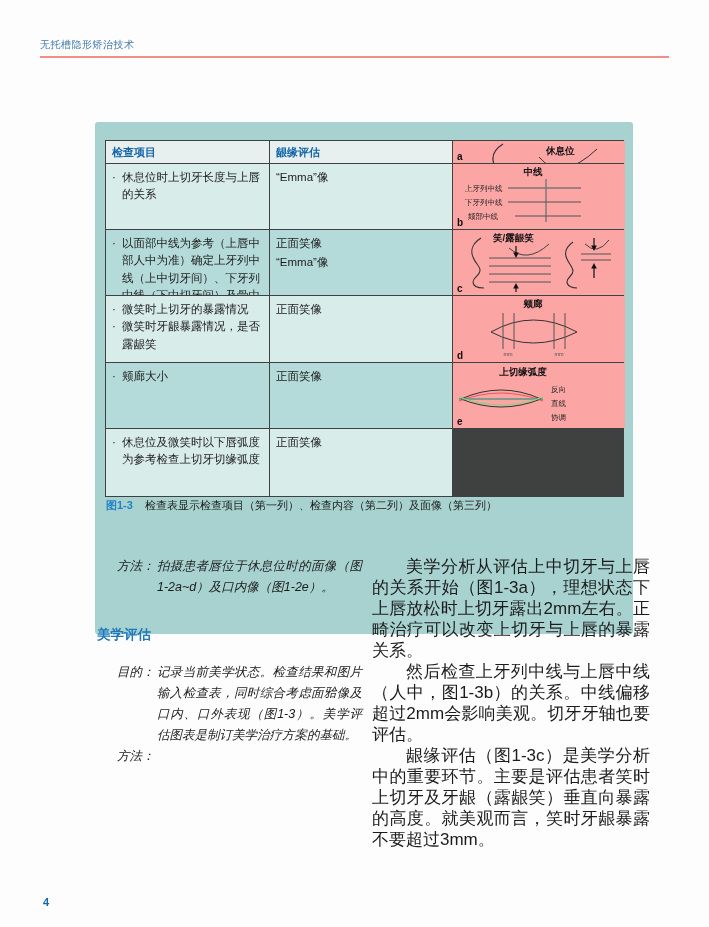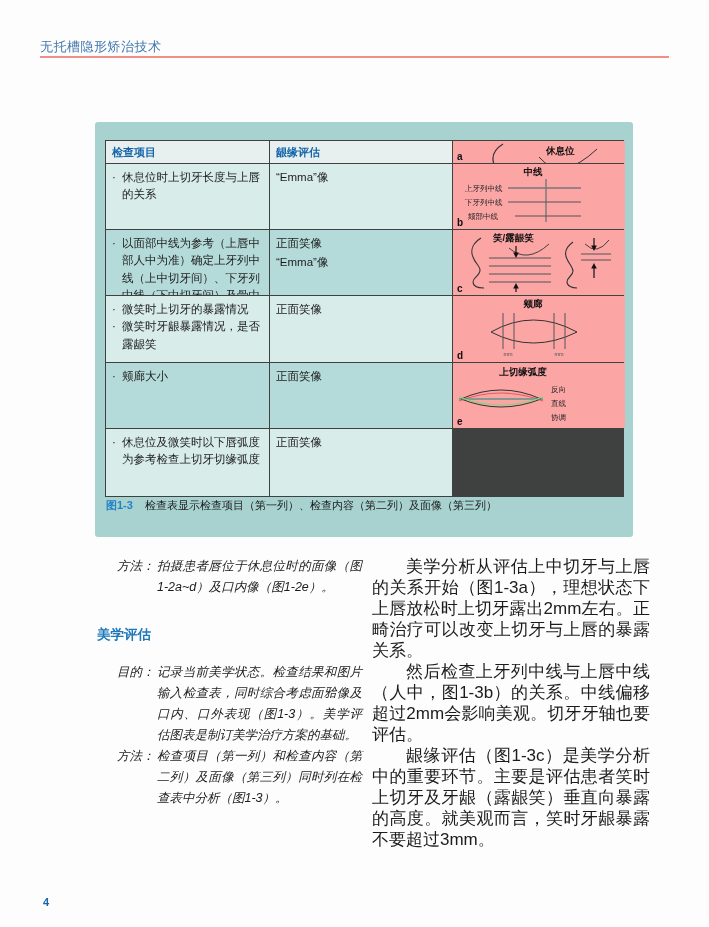--- a/index.html
+++ b/index.html
@@ -1,24 +1,24 @@
 <!DOCTYPE html>
 <html><head>
 <meta charset="utf-8">
 <style>
   html,body{margin:0;padding:0;background:#ffffff;}
   .page{position:relative;width:709px;height:927px;background:#fdfdfd;overflow:hidden;
         font-family:"Liberation Sans","DejaVu Sans",sans-serif;color:#1c1c1c;}
 
   
-  .running-head{position:absolute;left:40px;top:38px;font-size:13px;color:#4178ac;letter-spacing:.5px;}
+  .running-head{position:absolute;left:40px;top:38px;font-size:10px;color:#4178ac;letter-spacing:.5px;}
   .head-rule{position:absolute;left:40px;top:56px;width:629px;height:2px;background:#ef8f88;}
 
   
-  .panel{position:absolute;left:95px;top:122px;width:538px;height:415px;background:#a7d2d0;border-radius:3px;}
+  .panel{position:absolute;left:95px;top:122px;width:538px;height:512px;background:#a7d2d0;border-radius:3px;}
 
   
   .extable{position:absolute;left:10px;top:18px;width:517px;
            display:grid;grid-template-columns:163px 182px 172px;
            grid-template-rows:22px 65px 65px 66px 65px 67px;
            border:1.6px solid #3f4040;background:#3f4040;grid-gap:1px;}
   .cell{background:#d8ecea;overflow:hidden;position:relative;}
   .cell.th{background:#e7f0ee;color:#1565ab;font-weight:bold;font-size:11px;
            display:flex;align-items:center;padding:0 6px;}
   .cell.diagram{background:#fca5a5;}
@@ -211,21 +211,20 @@
       <span class="hl">方法：</span>
       <span class="ht">拍摄患者唇位于休息位时的面像（图1-2a~d）及口内像（图1-2e）。</span>
     </div>
     <div class="section-heading">美学评估</div>
     <div class="hang">
       <span class="hl">目的：</span>
       <span class="ht">记录当前美学状态。检查结果和图片输入检查表，同时综合考虑面𬌗像及口内、口外表现（图1-3）。美学评估图表是制订美学治疗方案的基础。</span>
     </div>
     <div class="hang">
       <span class="hl">方法：</span>
-      <span class="ht">检查项目（第一列）和检查内容（第二列）及面像（第三列）同时列在检查表中分析（图1-3）。</span>
     </div>
   </div>
 
   <div class="rightcol">
     <p>美学分析从评估上中切牙与上唇的关系开始（图1-3a），理想状态下上唇放松时上切牙露出2mm左右。正畸治疗可以改变上切牙与上唇的暴露关系。</p>
     <p>然后检查上牙列中线与上唇中线（人中，图1-3b）的关系。中线偏移超过2mm会影响美观。切牙牙轴也要评估。</p>
     <p>龈缘评估（图1-3c）是美学分析中的重要环节。主要是评估患者笑时上切牙及牙龈（露龈笑）垂直向暴露的高度。就美观而言，笑时牙龈暴露不要超过3mm。</p>
   </div>
 
   <div class="page-number">4</div>

